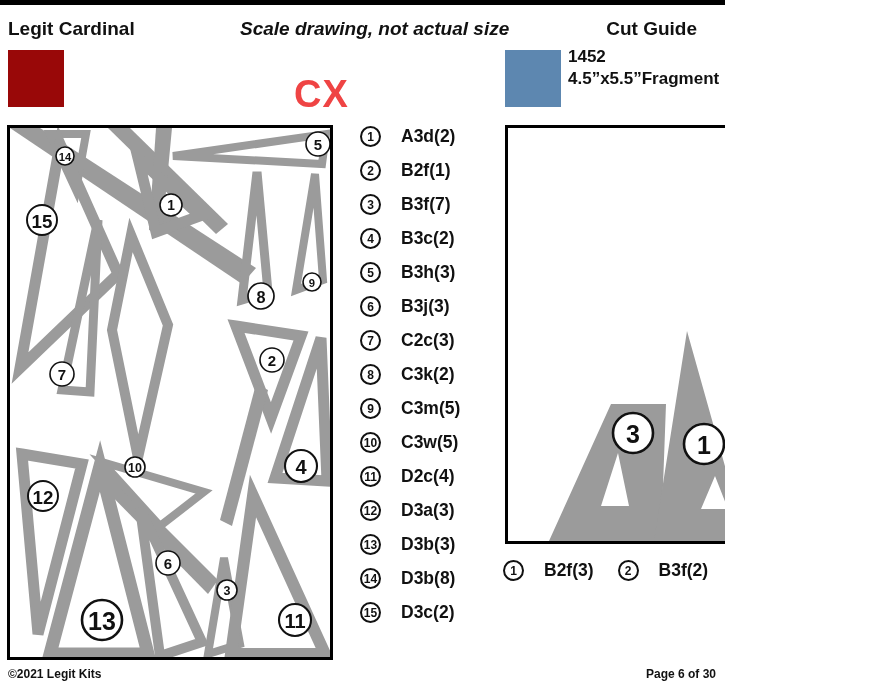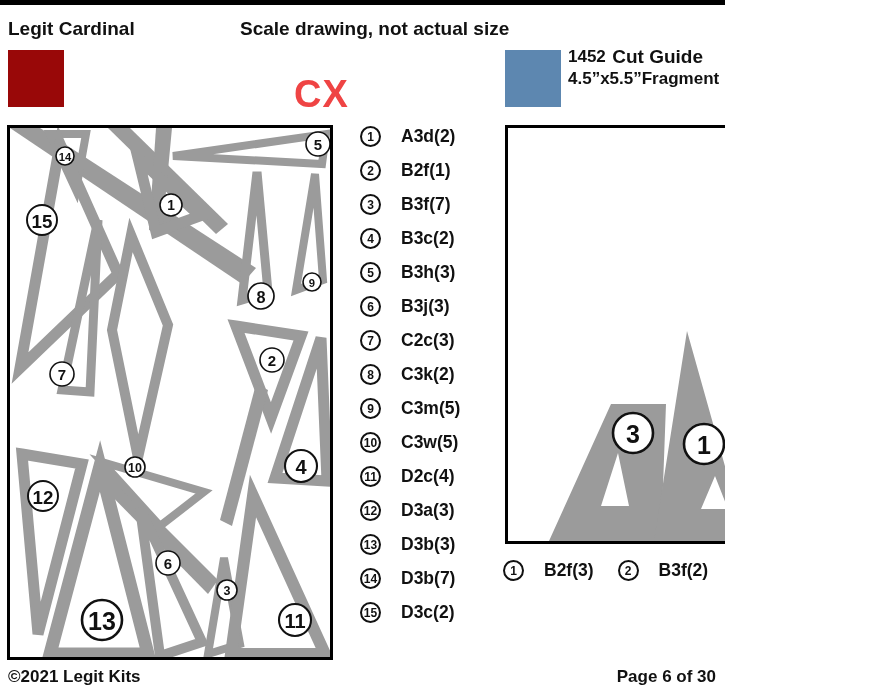--- a/index.html
+++ b/index.html
@@ -2,22 +2,22 @@
 <html><head>
 <meta charset="utf-8">
 <style>
   html,body{margin:0;padding:0;background:#fff;}
   .page{position:relative;width:725px;height:700px;background:#fff;overflow:hidden;
         font-family:"Liberation Sans",sans-serif;color:#111;}
   .abs{position:absolute;}
   .topbar{left:0;top:0;width:870px;height:5px;background:#000;}
   .h-title{font-size:19px;font-weight:bold;white-space:nowrap;}
   .h-left{left:8px;top:18px;}
-  .h-center{left:240px;right:260px;top:18px;text-align:center;}
-  .h-right{right:22px;top:18px;margin-top:28px;}
+  .h-center{left:240px;right:260px;top:18px;text-align:center;font-style:italic;}
+  .h-right{right:28px;top:18px;}
   .swatch{width:56px;height:57px;}
   .cx-swatch{left:8px;top:50px;}
   .dm-swatch{left:505px;top:50px;}
   .fabric-info{font-size:17px;font-weight:bold;line-height:22px;white-space:nowrap;}
   .cx-info{left:68px;top:49px;}
   .dm-info{left:568px;top:46px;}
   .code{font-size:38px;font-weight:600;color:#ef4444;letter-spacing:1px;line-height:1;}
   .cx-code{left:294px;top:75px;}
   .dm-code{left:785px;top:68px;margin-top:24px;}
   .dm-underline{left:785px;top:110px;width:63px;height:4px;background:#8f8f8f;}
@@ -25,21 +25,21 @@
   .cx-panel{left:7px;top:125px;width:320px;height:529px;}
   .dm-panel{left:505px;top:125px;width:334px;height:413px;}
   .panel svg{display:block;width:100%;height:100%;}
   .cx-legend{left:360px;top:126px;display:flex;flex-direction:column;gap:13px;}
   .dm-legend{left:503px;top:560px;display:flex;flex-direction:row;gap:24px;}
   .legend-item{display:flex;align-items:center;height:21px;}
   .lnum{box-sizing:border-box;width:21px;height:21px;border:2px solid #111;border-radius:50%;
         display:flex;align-items:center;justify-content:center;
         font-size:12px;font-weight:bold;flex:0 0 21px;}
   .llbl{margin-left:20px;font-size:17.5px;font-weight:bold;white-space:nowrap;}
-  .footer{font-size:17px;font-weight:bold;top:667px;white-space:nowrap;}
+  .footer{font-size:12px;font-weight:bold;top:667px;white-space:nowrap;}
   .f-left{left:8px;}
   .f-right{right:9px;}
 </style>
 </head>
 <body>
 
 <div class="page">
   <div class="abs topbar"></div>
 
   <div class="abs h-title h-left">Legit Cardinal</div>
@@ -210,21 +210,21 @@
       <div class="legend-item">
         <span class="lnum">12</span>
         <span class="llbl">D3a(3)</span>
       </div>
       <div class="legend-item">
         <span class="lnum">13</span>
         <span class="llbl">D3b(3)</span>
       </div>
       <div class="legend-item">
         <span class="lnum">14</span>
-        <span class="llbl">D3b(7)</span>
+        <span class="llbl">D3b(8)</span>
       </div>
       <div class="legend-item">
         <span class="lnum">15</span>
         <span class="llbl">D3c(2)</span>
       </div>
     </div>
   <div class="abs dm-legend">
       <div class="legend-item">
         <span class="lnum">1</span>
         <span class="llbl">B2f(3)</span>

